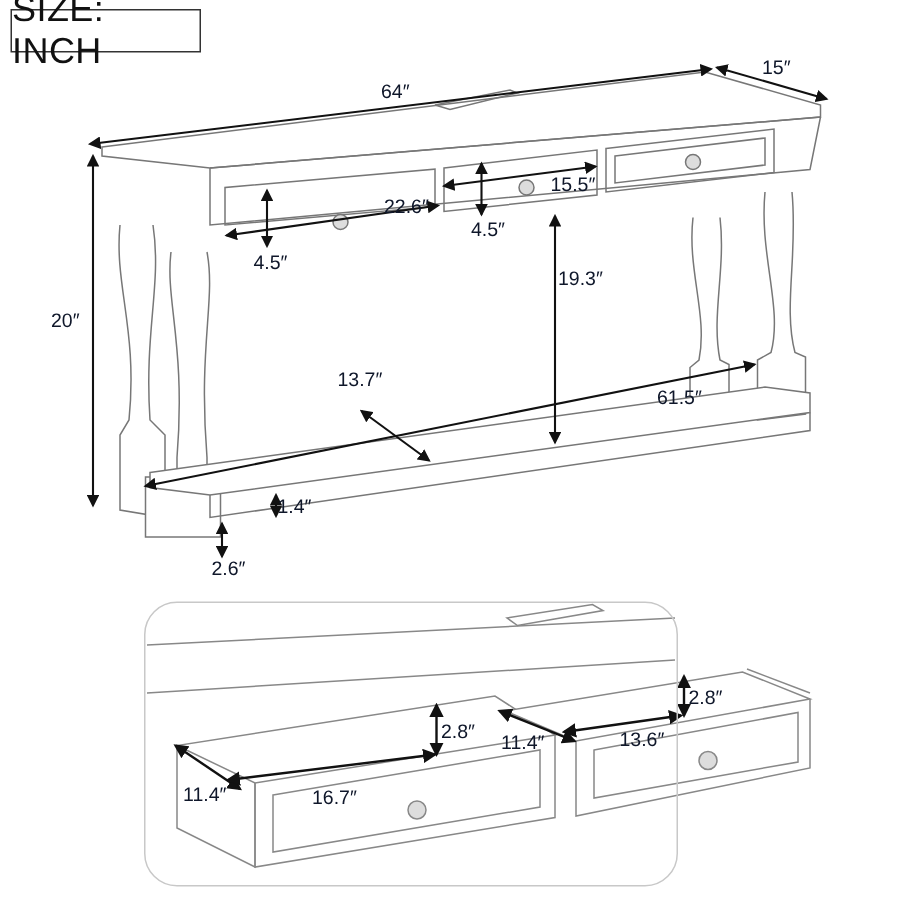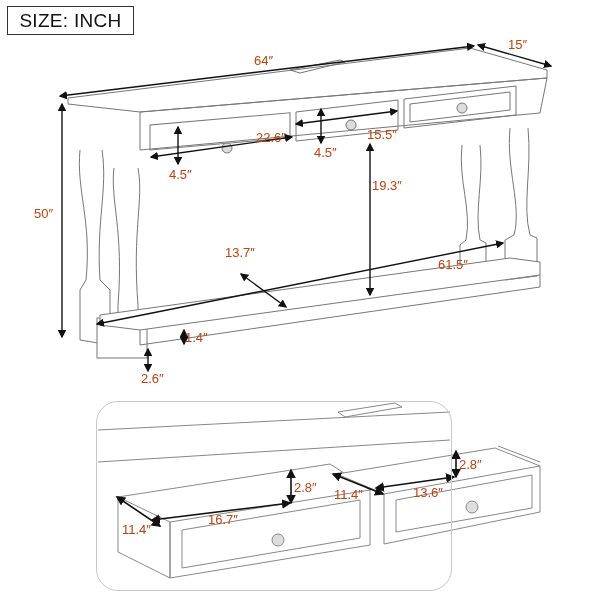--- a/index.html
+++ b/index.html
@@ -1,19 +1,19 @@
 <!DOCTYPE html>
 <html><head>
 <meta charset="utf-8">
 <style>
   html, body { margin:0; padding:0; background:#ffffff; }
   body { width:600px; height:600px; position:relative; overflow:hidden; font-family:"Liberation Sans", sans-serif; }
-  .size-box { position:absolute; left:7px; top:6px; width:127px; height:29px; border:1.5px solid #333; box-sizing:border-box; display:flex; align-items:center; justify-content:center; font-size:19px; color:#111; letter-spacing:0.3px; }
+  .size-box { position:absolute; left:7px; top:6px; width:127px; height:29px; border:1.5px solid #333; box-sizing:border-box; display:flex; align-items:center; justify-content:center; font-size:24px; color:#111; letter-spacing:0.3px; }
   svg { position:absolute; left:0; top:0; }
-  .lbl { position:absolute; font-size:13px; color:#c2410c; white-space:nowrap; line-height:1; }
+  .lbl { position:absolute; font-size:13px; color:#0f172a; white-space:nowrap; line-height:1; }
   .detail-panel { position:absolute; left:96px; top:401px; width:356px; height:190px; border:1.5px solid #c8c8c8; border-radius:22px; box-sizing:border-box; }
 </style>
 </head>
 <body>
 
 <div class="size-box">SIZE: INCH</div>
 
 <svg width="600" height="600">
   <defs>
     <marker id="ah" markerWidth="6" markerHeight="6" refX="5" refY="3" orient="auto">
@@ -91,29 +91,29 @@
     <line x1="333" y1="474" x2="383" y2="494" marker-start="url(#at)" marker-end="url(#ah)"></line>
     <line x1="376" y1="488" x2="454" y2="477" marker-start="url(#at)" marker-end="url(#ah)"></line>
     <line x1="456" y1="451" x2="456" y2="477" marker-start="url(#at)" marker-end="url(#ah)"></line>
   </g>
 </svg>
 
 <div class="detail-panel"></div>
 
 <span class="lbl" style="left:254px;top:54px;">64″</span>
 <span class="lbl" style="left:508px;top:38px;">15″</span>
-<span class="lbl" style="left:34px;top:207px;">50″</span>
+<span class="lbl" style="left:34px;top:207px;">20″</span>
 <span class="lbl" style="left:256px;top:131px;">22.6″</span>
 <span class="lbl" style="left:169px;top:168px;">4.5″</span>
-<span class="lbl" style="left:367px;top:116px;margin-top:12px;">15.5″</span>
+<span class="lbl" style="left:367px;top:116px;">15.5″</span>
 <span class="lbl" style="left:314px;top:146px;">4.5″</span>
 <span class="lbl" style="left:372px;top:179px;">19.3″</span>
 <span class="lbl" style="left:225px;top:246px;">13.7″</span>
 <span class="lbl" style="left:438px;top:258px;">61.5″</span>
 <span class="lbl" style="left:185px;top:331px;">1.4″</span>
 <span class="lbl" style="left:141px;top:372px;">2.6″</span>
 
 <span class="lbl" style="left:122px;top:523px;">11.4″</span>
-<span class="lbl" style="left:208px;top:513px;">16.7″</span>
+<span class="lbl" style="left:208px;top:525px;">16.7″</span>
 <span class="lbl" style="left:294px;top:481px;">2.8″</span>
 <span class="lbl" style="left:334px;top:488px;">11.4″</span>
 <span class="lbl" style="left:413px;top:486px;">13.6″</span>
 <span class="lbl" style="left:459px;top:458px;">2.8″</span>
 
 </body></html>

